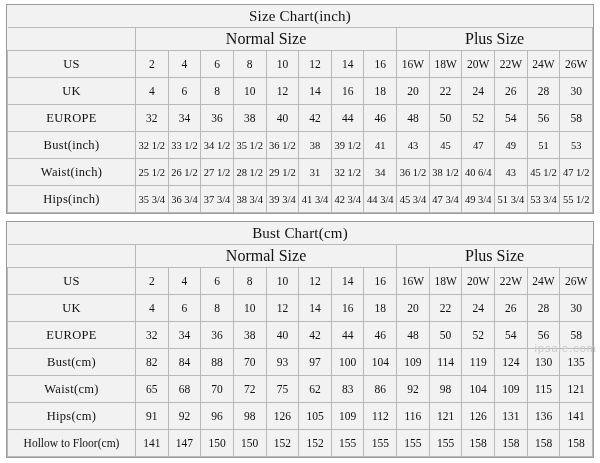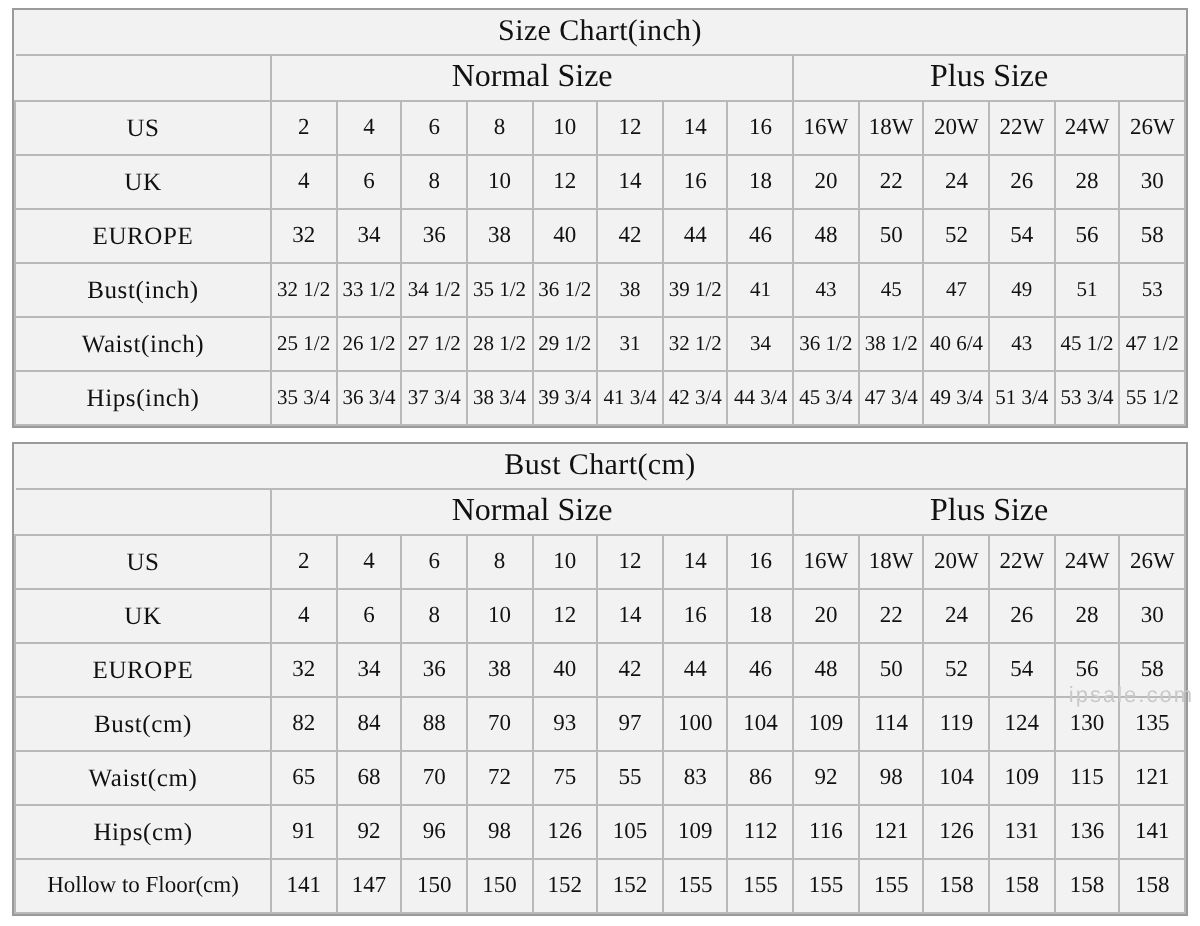--- a/index.html
+++ b/index.html
@@ -312,21 +312,21 @@
           <td class="datacell">135</td>
         </tr>
 
         <tr>
           <td class="rowhead">Waist(cm)</td>
           <td class="datacell">65</td>
           <td class="datacell">68</td>
           <td class="datacell">70</td>
           <td class="datacell">72</td>
           <td class="datacell">75</td>
-          <td class="datacell">55</td>
+          <td class="datacell">62</td>
           <td class="datacell">83</td>
           <td class="datacell">86</td>
           <td class="datacell">92</td>
           <td class="datacell">98</td>
           <td class="datacell">104</td>
           <td class="datacell">109</td>
           <td class="datacell">115</td>
           <td class="datacell">121</td>
         </tr>
 

